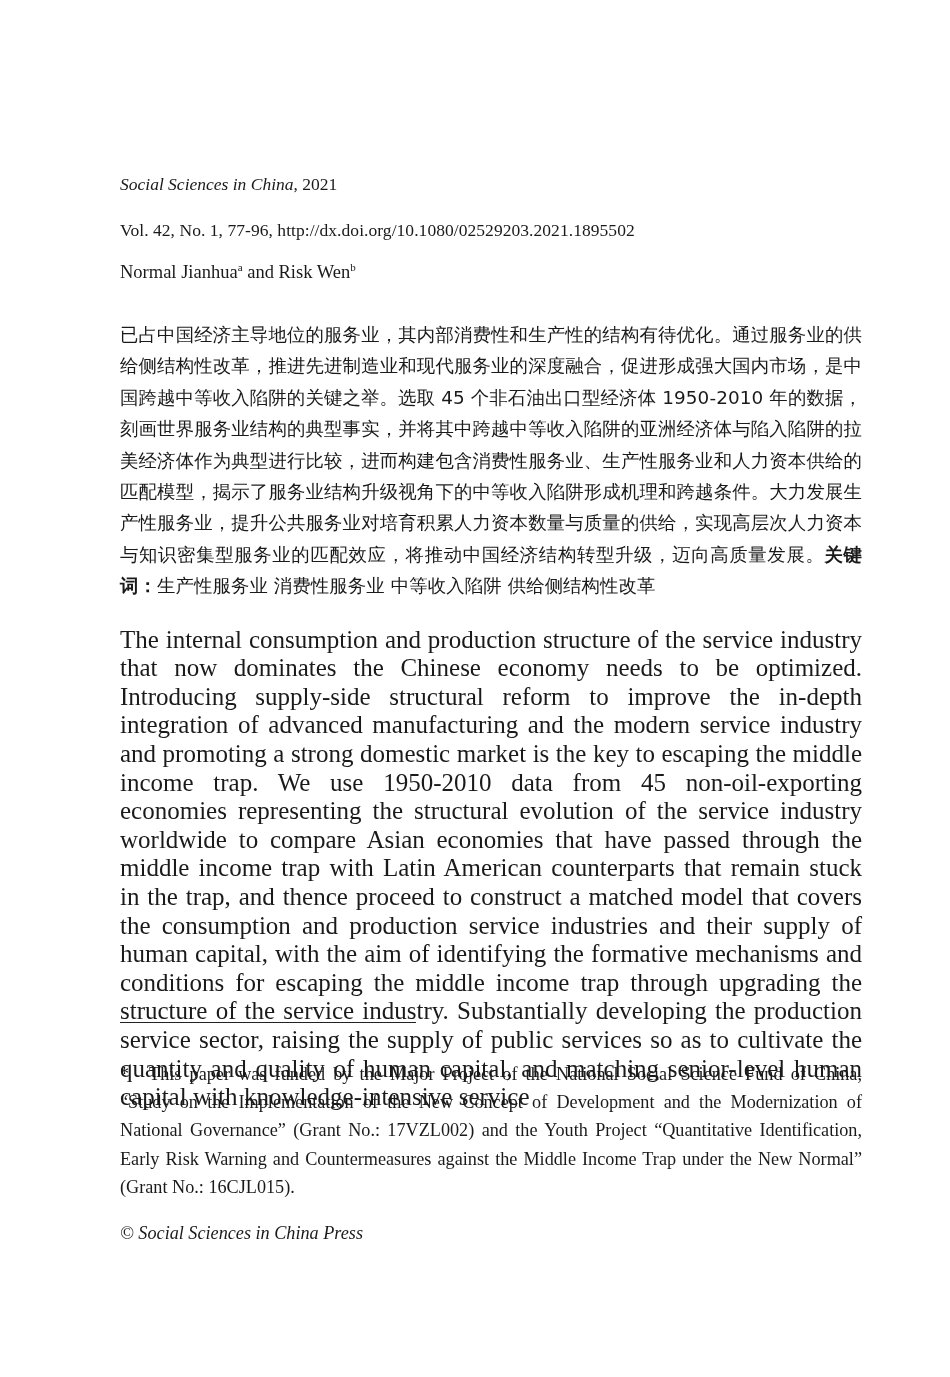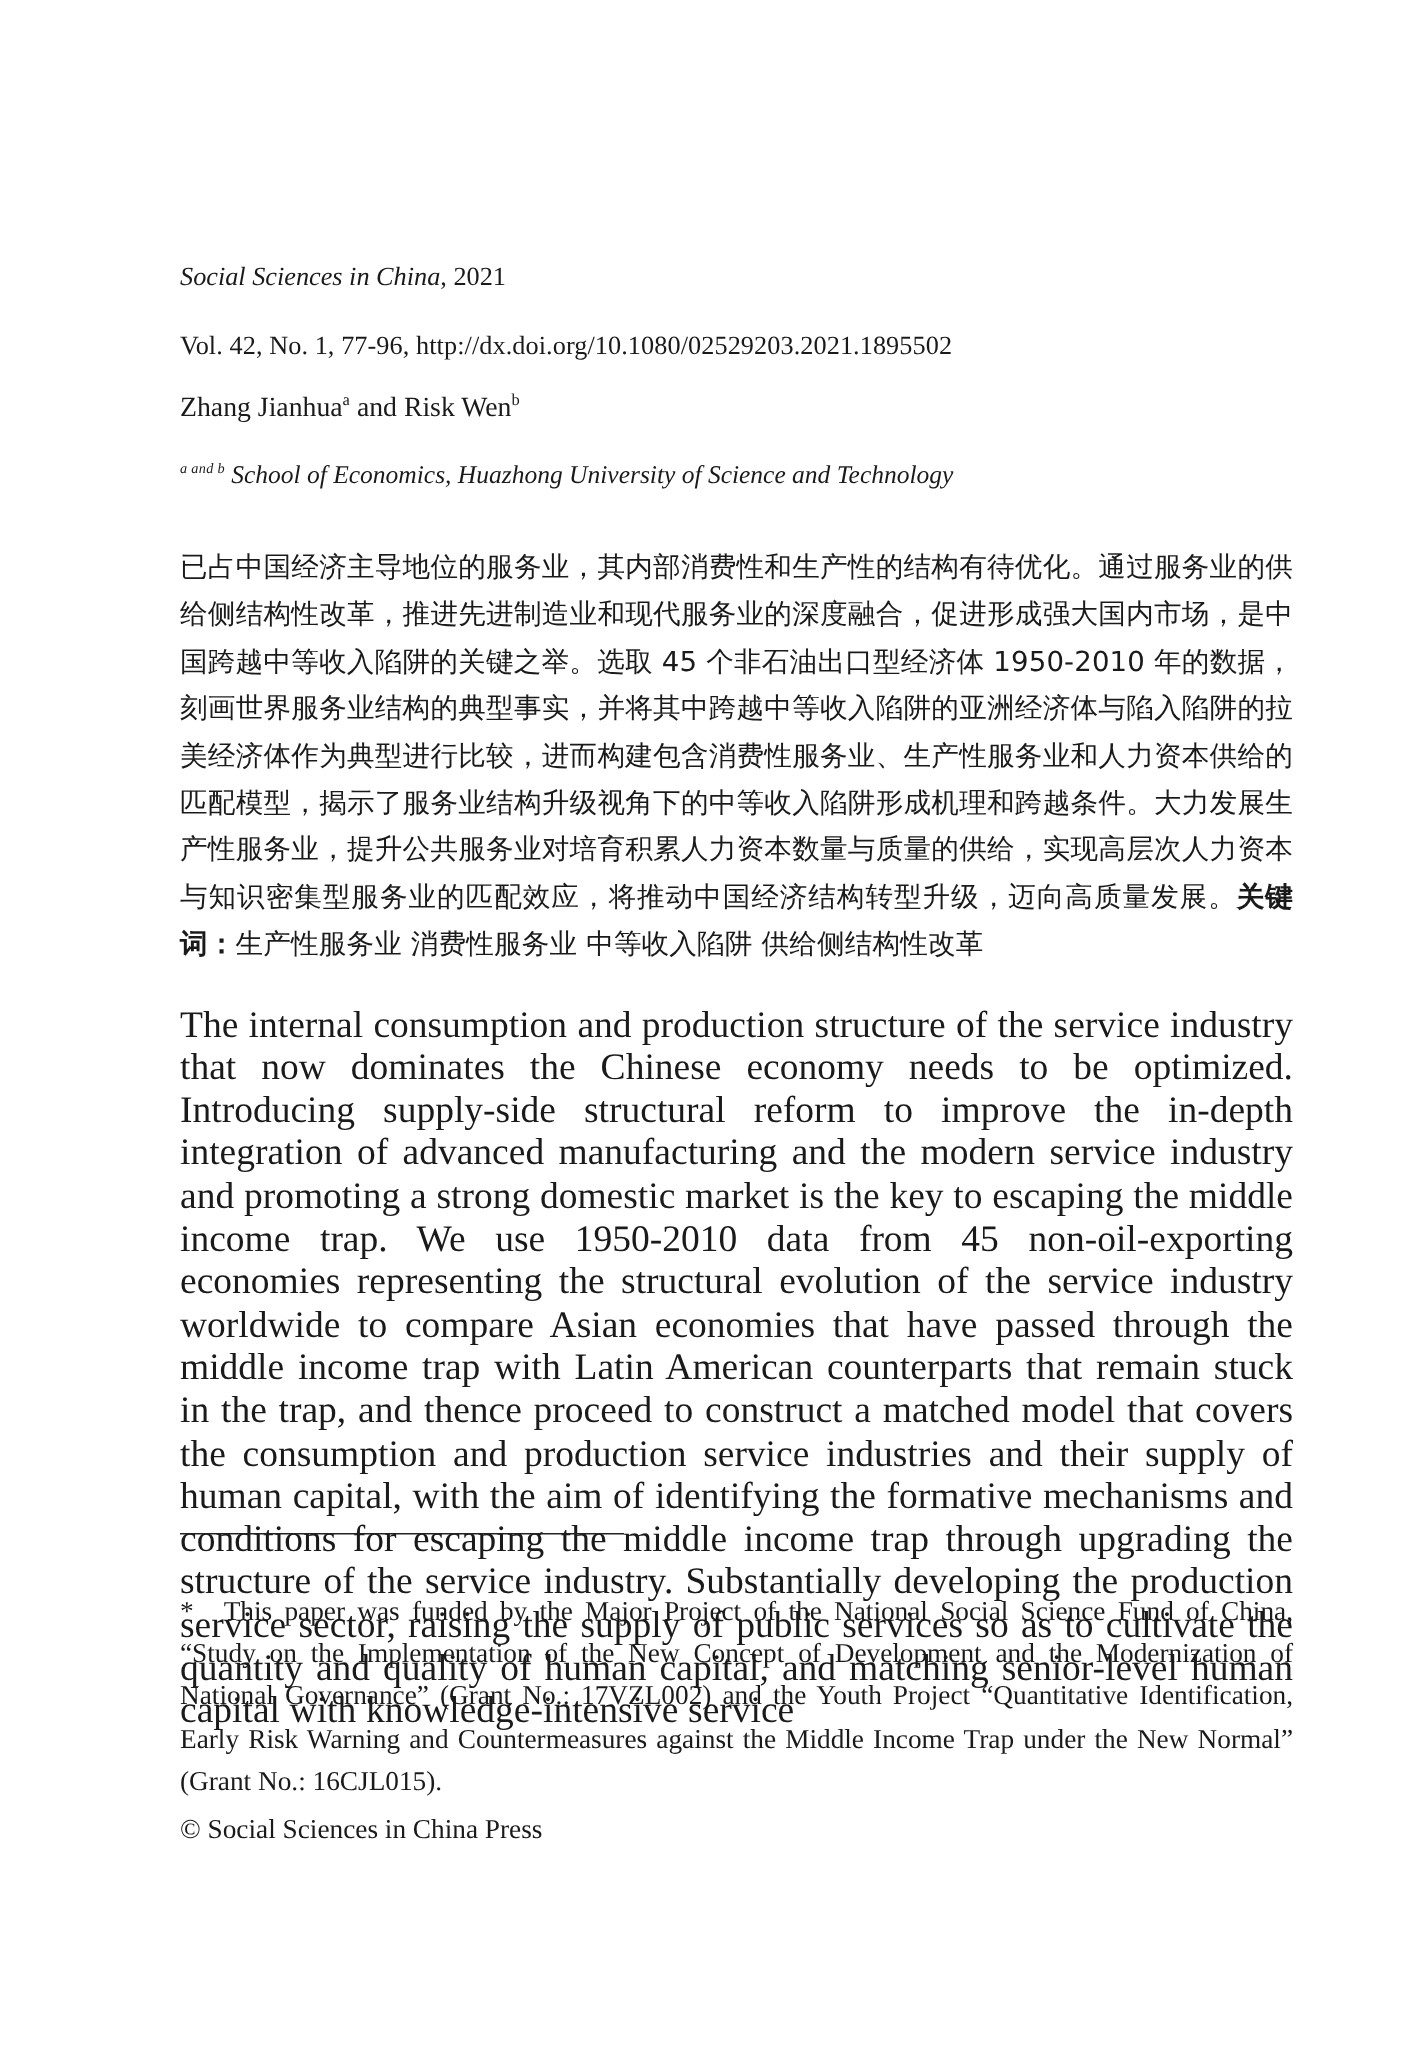--- a/index.html
+++ b/index.html
@@ -121,40 +121,40 @@
     line-height: 28.2px;
   }
   .footnote-text {
     text-align: justify;
     text-justify: inter-word;
   }
   .footnote-text .star {
     margin-right: 20px;
   }
   .copyright {
-    margin-top: 4px;
+    margin-top: 18px;
     font-size: 18.2px;
     line-height: 28.2px;
+    font-style: italic;
   }
 </style>
 </head>
 <body>
 
 <div class="page">
   <div class="content">
 
     <div class="journal-block">
       <div class="journal-line-1"><span class="jtitle">Social Sciences in China</span><span>, </span><span>2021</span></div>
       <div class="journal-line-2">Vol. 42, No. 1, 77-96, http://dx.doi.org/10.1080/02529203.2021.1895502</div>
     </div>
 
 
-    <div class="authors"><span>Zhang Jianhua</span><sup>a</sup><span> and Risk Wen</span><sup>b</sup></div>
+    <div class="authors"><span>Normal Jianhua</span><sup>a</sup><span> and Risk Wen</span><sup>b</sup></div>
 
-    <div class="affiliation"><span class="aff-mark">a and b</span> <span>School of Economics, Huazhong University of Science and Technology</span></div>
 
     <div class="abstract-cn"><span>已占中国经济主导地位的服务业，其内部消费性和生产性的结构有待优化。通过服务业的供给侧结构性改革，推进先进制造业和现代服务业的深度融合，促进形成强大国内市场，是中国跨越中等收入陷阱的关键之举。选取 45 个非石油出口型经济体 1950-2010 年的数据，刻画世界服务业结构的典型事实，并将其中跨越中等收入陷阱的亚洲经济体与陷入陷阱的拉美经济体作为典型进行比较，进而构建包含消费性服务业、生产性服务业和人力资本供给的匹配模型，揭示了服务业结构升级视角下的中等收入陷阱形成机理和跨越条件。大力发展生产性服务业，提升公共服务业对培育积累人力资本数量与质量的供给，实现高层次人力资本与知识密集型服务业的匹配效应，将推动中国经济结构转型升级，迈向高质量发展。</span><span class="kw-label">关键词：</span><span>生产性服务业 消费性服务业 中等收入陷阱 供给侧结构性改革</span></div>
 
     <div class="abstract-en">The internal consumption and production structure of the service industry that now dominates the Chinese economy needs to be optimized. Introducing supply-side structural reform to improve the in-depth integration of advanced manufacturing and the modern service industry and promoting a strong domestic market is the key to escaping the middle income trap. We use 1950-2010 data from 45 non-oil-exporting economies representing the structural evolution of the service industry worldwide to compare Asian economies that have passed through the middle income trap with Latin American counterparts that remain stuck in the trap, and thence proceed to construct a matched model that covers the consumption and production service industries and their supply of human capital, with the aim of identifying the formative mechanisms and conditions for escaping the middle income trap through upgrading the structure of the service industry. Substantially developing the production service sector, raising the supply of public services so as to cultivate the quantity and quality of human capital, and matching senior-level human capital with knowledge-intensive service</div>
 
   </div>
 
   <div class="footnote-rule"></div>
 
   <div class="footnote-block">

